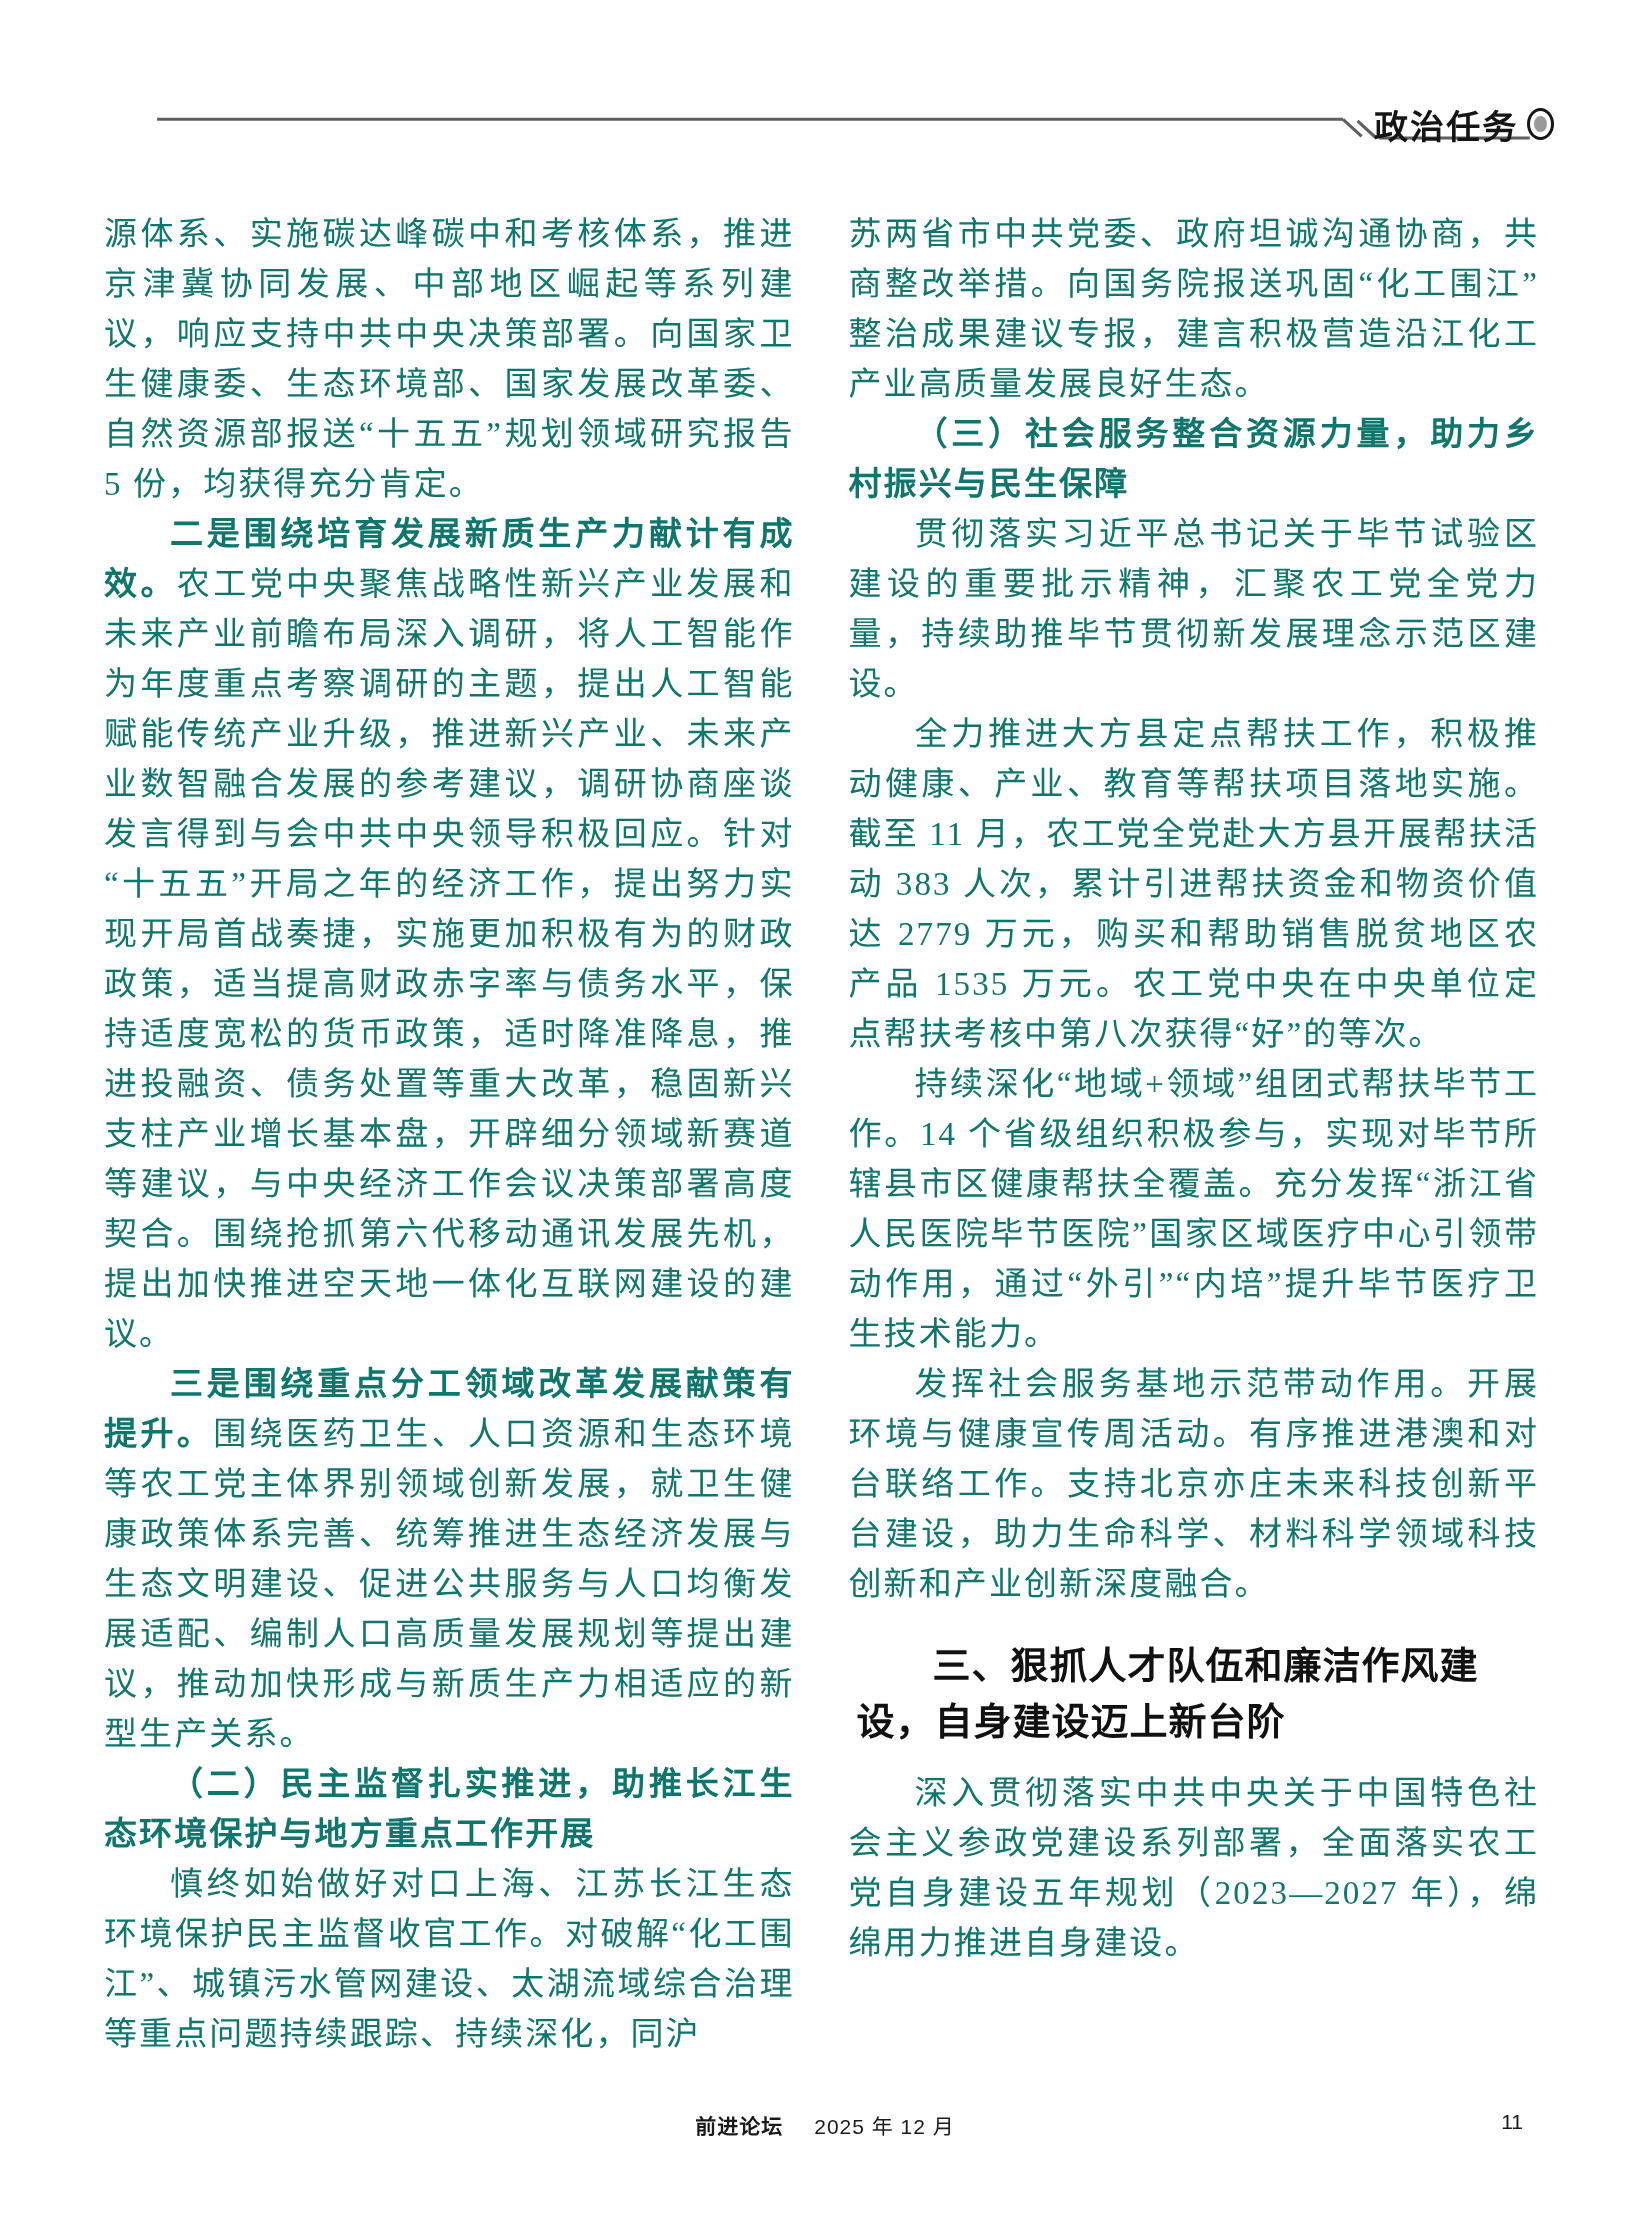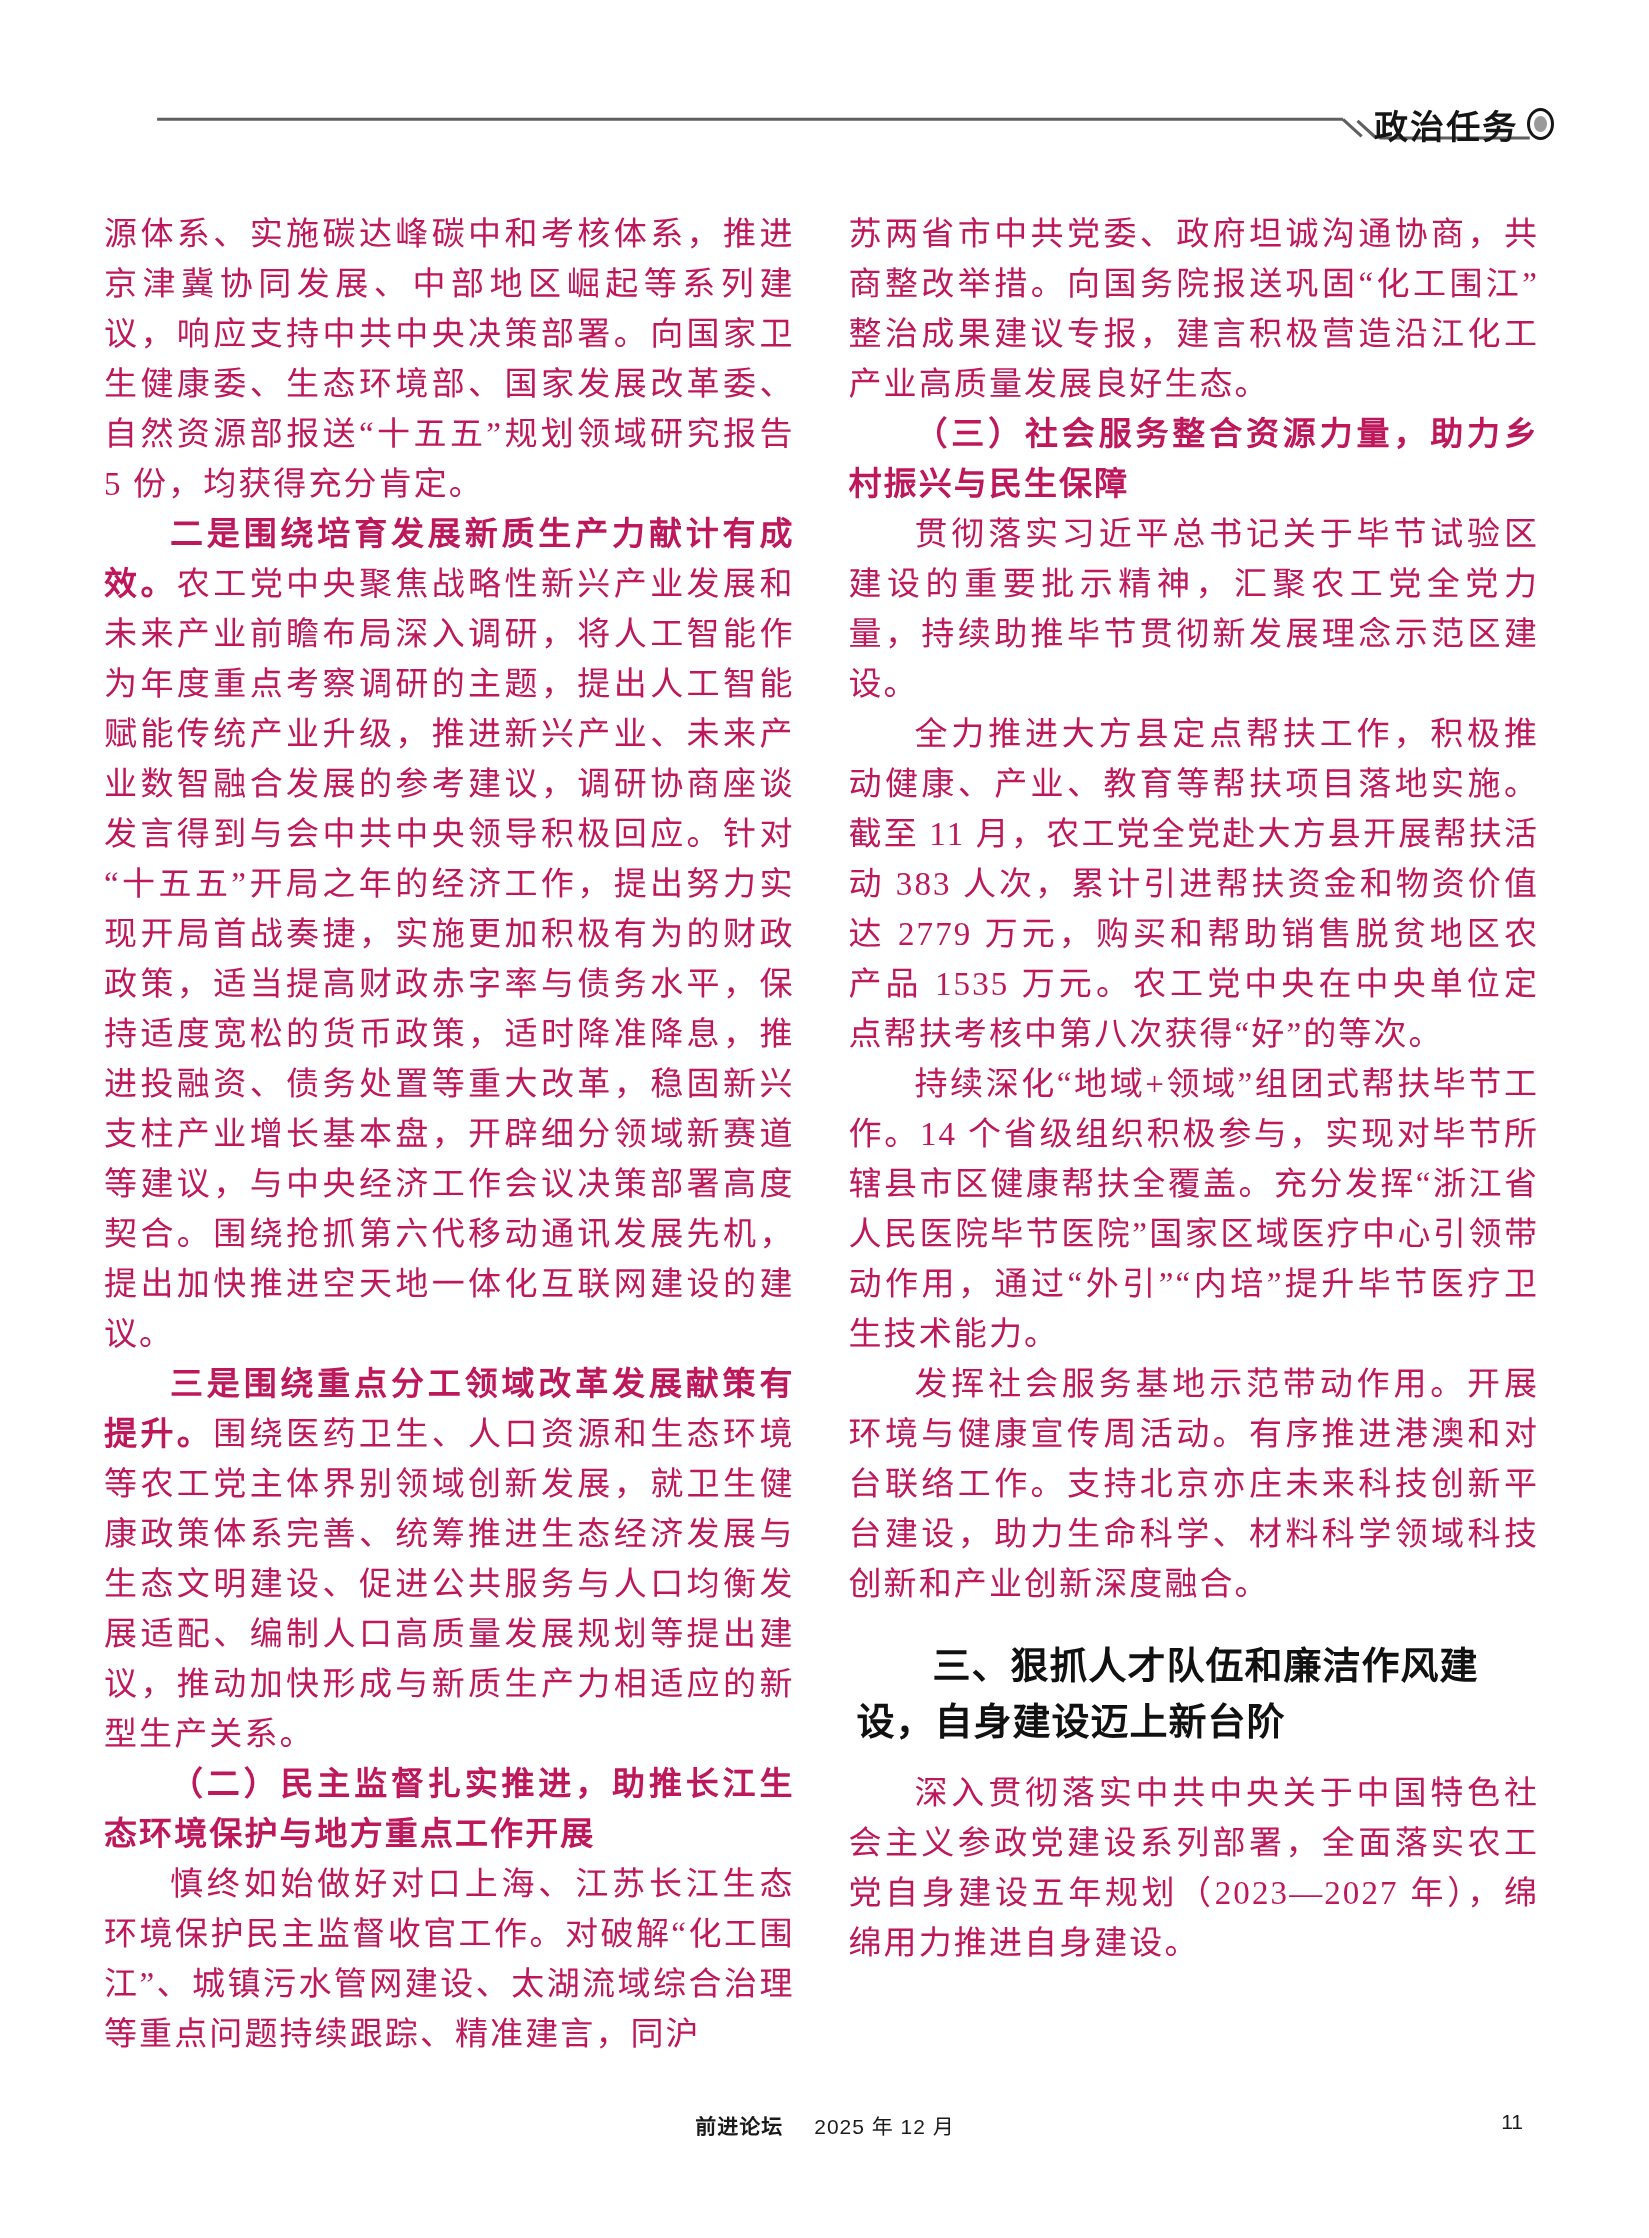--- a/index.html
+++ b/index.html
@@ -33,21 +33,21 @@
   
   .columns{
     position:absolute;left:104px;top:209px;width:1435px;
     display:flex;gap:54px;
   }
   .col{width:691px;}
   .para{
     margin:0;
     font-size:33px;line-height:50px;letter-spacing:2.1px;
     text-align:justify;text-justify:inter-ideograph;
-    color:#be185d;
+    color:#0f766e;
   }
   .para.body{text-indent:2em;}
   .para.body.noindent{text-indent:0;}
   .para b{font-weight:bold;}
   .para.subhead{
     text-indent:2em;font-weight:bold;
     font-family:"Liberation Serif","DejaVu Serif",serif;
   }
   .para.sectionhead{
     text-indent:2em;font-weight:bold;
@@ -86,21 +86,21 @@
   <div class="hdr-bullet">
     <span class="dot"></span>
   </div>
 
   <div class="columns">
     <div class="col" id="col-left">
         <p class="para body noindent"><span>源体系、实施碳达峰碳中和考核体系，推进京津冀协同发展、中部地区崛起等系列建议，响应支持中共中央决策部署。向国家卫生健康委、生态环境部、国家发展改革委、自然资源部报送“十五五”规划领域研究报告 5 份，均获得充分肯定。</span></p>
         <p class="para body"><b>二是围绕培育发展新质生产力献计有成效。</b><span>农工党中央聚焦战略性新兴产业发展和未来产业前瞻布局深入调研，将人工智能作为年度重点考察调研的主题，提出人工智能赋能传统产业升级，推进新兴产业、未来产业数智融合发展的参考建议，调研协商座谈发言得到与会中共中央领导积极回应。针对“十五五”开局之年的经济工作，提出努力实现开局首战奏捷，实施更加积极有为的财政政策，适当提高财政赤字率与债务水平，保持适度宽松的货币政策，适时降准降息，推进投融资、债务处置等重大改革，稳固新兴支柱产业增长基本盘，开辟细分领域新赛道等建议，与中央经济工作会议决策部署高度契合。围绕抢抓第六代移动通讯发展先机，提出加快推进空天地一体化互联网建设的建议。</span></p>
         <p class="para body"><b>三是围绕重点分工领域改革发展献策有提升。</b><span>围绕医药卫生、人口资源和生态环境等农工党主体界别领域创新发展，就卫生健康政策体系完善、统筹推进生态经济发展与生态文明建设、促进公共服务与人口均衡发展适配、编制人口高质量发展规划等提出建议，推动加快形成与新质生产力相适应的新型生产关系。</span></p>
         <p class="para subhead"><span>（二）民主监督扎实推进，助推长江生态环境保护与地方重点工作开展</span></p>
-        <p class="para body"><span>慎终如始做好对口上海、江苏长江生态环境保护民主监督收官工作。对破解“化工围江”、城镇污水管网建设、太湖流域综合治理等重点问题持续跟踪、精准建言，同沪</span></p>
+        <p class="para body"><span>慎终如始做好对口上海、江苏长江生态环境保护民主监督收官工作。对破解“化工围江”、城镇污水管网建设、太湖流域综合治理等重点问题持续跟踪、持续深化，同沪</span></p>
       </div>
     <div class="col" id="col-right">
         <p class="para body noindent"><span>苏两省市中共党委、政府坦诚沟通协商，共商整改举措。向国务院报送巩固“化工围江”整治成果建议专报，建言积极营造沿江化工产业高质量发展良好生态。</span></p>
         <p class="para subhead"><span>（三）社会服务整合资源力量，助力乡村振兴与民生保障</span></p>
         <p class="para body"><span>贯彻落实习近平总书记关于毕节试验区建设的重要批示精神，汇聚农工党全党力量，持续助推毕节贯彻新发展理念示范区建设。</span></p>
         <p class="para body"><span>全力推进大方县定点帮扶工作，积极推动健康、产业、教育等帮扶项目落地实施。截至 11 月，农工党全党赴大方县开展帮扶活动 383 人次，累计引进帮扶资金和物资价值达 2779 万元，购买和帮助销售脱贫地区农产品 1535 万元。农工党中央在中央单位定点帮扶考核中第八次获得“好”的等次。</span></p>
         <p class="para body"><span>持续深化“地域+领域”组团式帮扶毕节工作。14 个省级组织积极参与，实现对毕节所辖县市区健康帮扶全覆盖。充分发挥“浙江省人民医院毕节医院”国家区域医疗中心引领带动作用，通过“外引”“内培”提升毕节医疗卫生技术能力。</span></p>
         <p class="para body"><span>发挥社会服务基地示范带动作用。开展环境与健康宣传周活动。有序推进港澳和对台联络工作。支持北京亦庄未来科技创新平台建设，助力生命科学、材料科学领域科技创新和产业创新深度融合。</span></p>
         <p class="para sectionhead"><span>三、狠抓人才队伍和廉洁作风建设，自身建设迈上新台阶</span></p>
         <p class="para body"><span>深入贯彻落实中共中央关于中国特色社会主义参政党建设系列部署，全面落实农工党自身建设五年规划（2023—2027 年），绵绵用力推进自身建设。</span></p>

